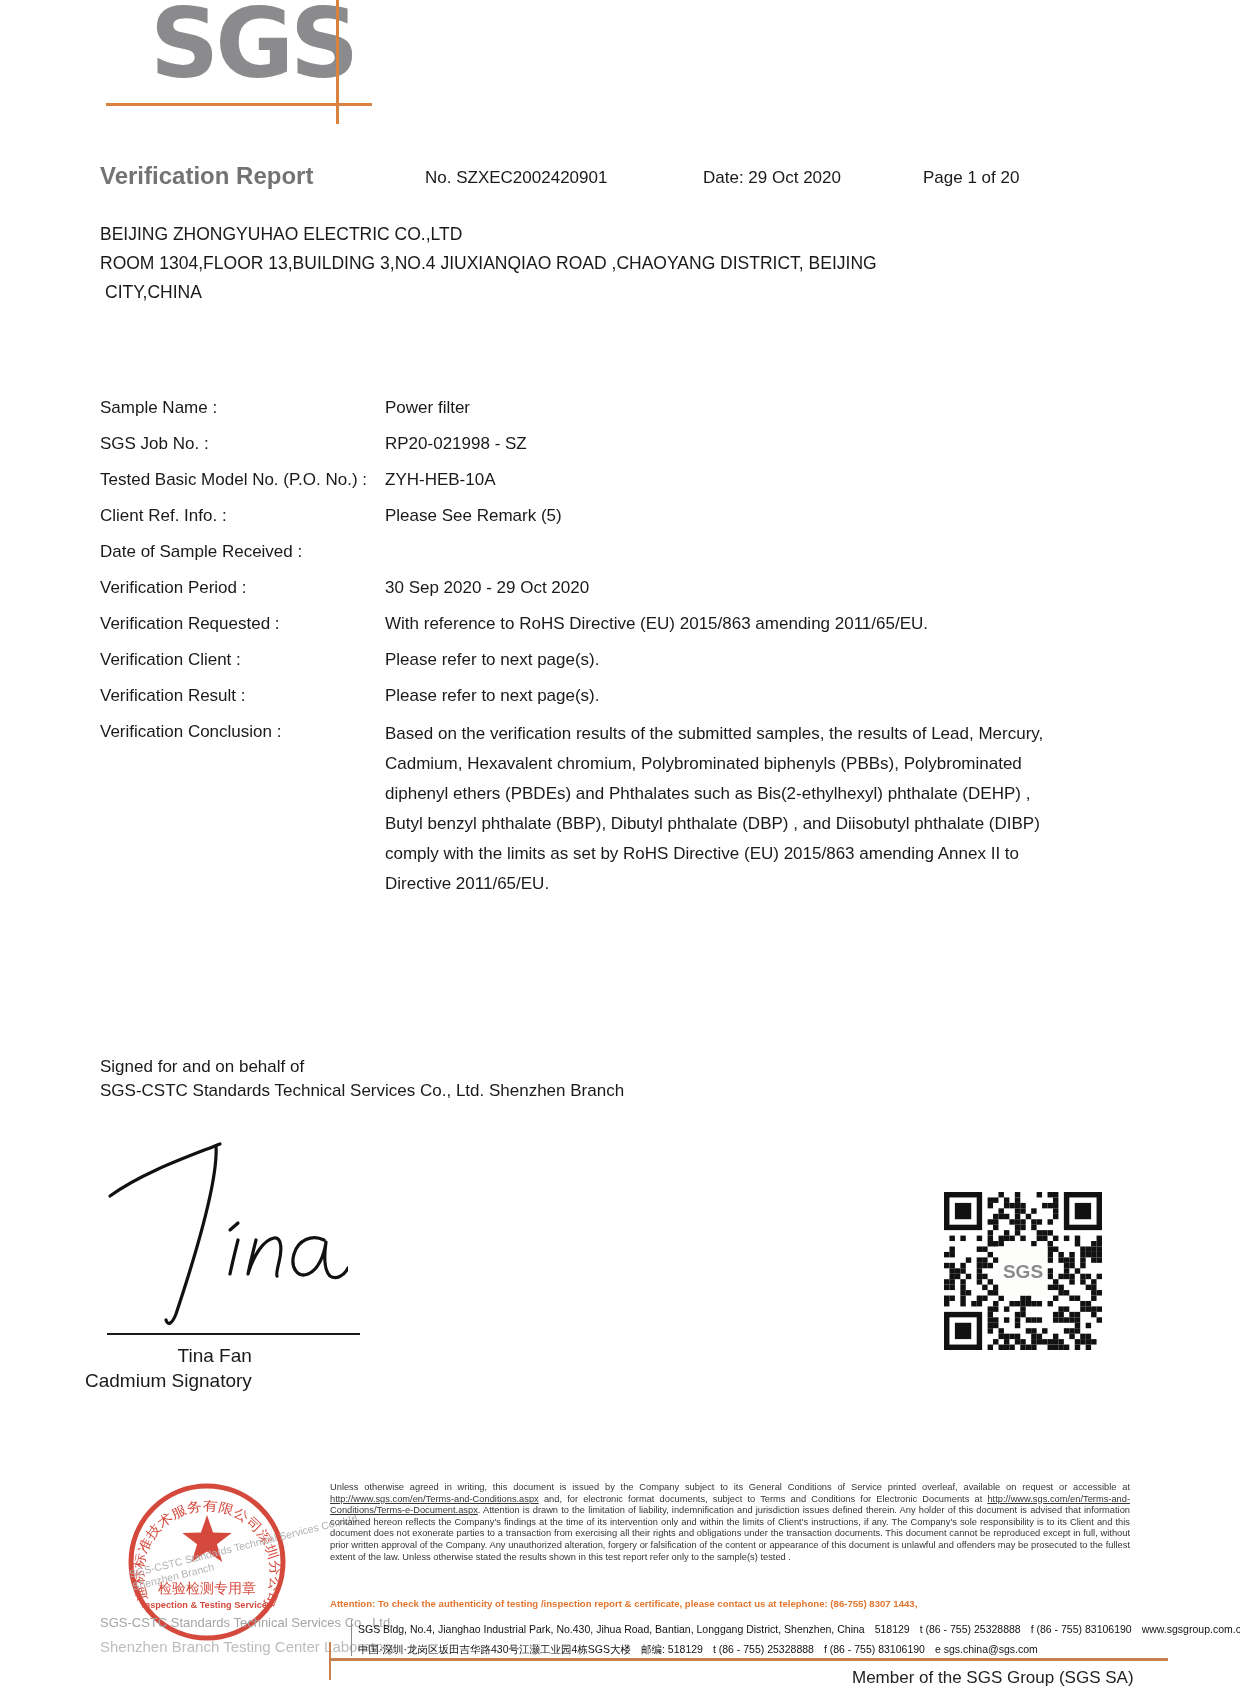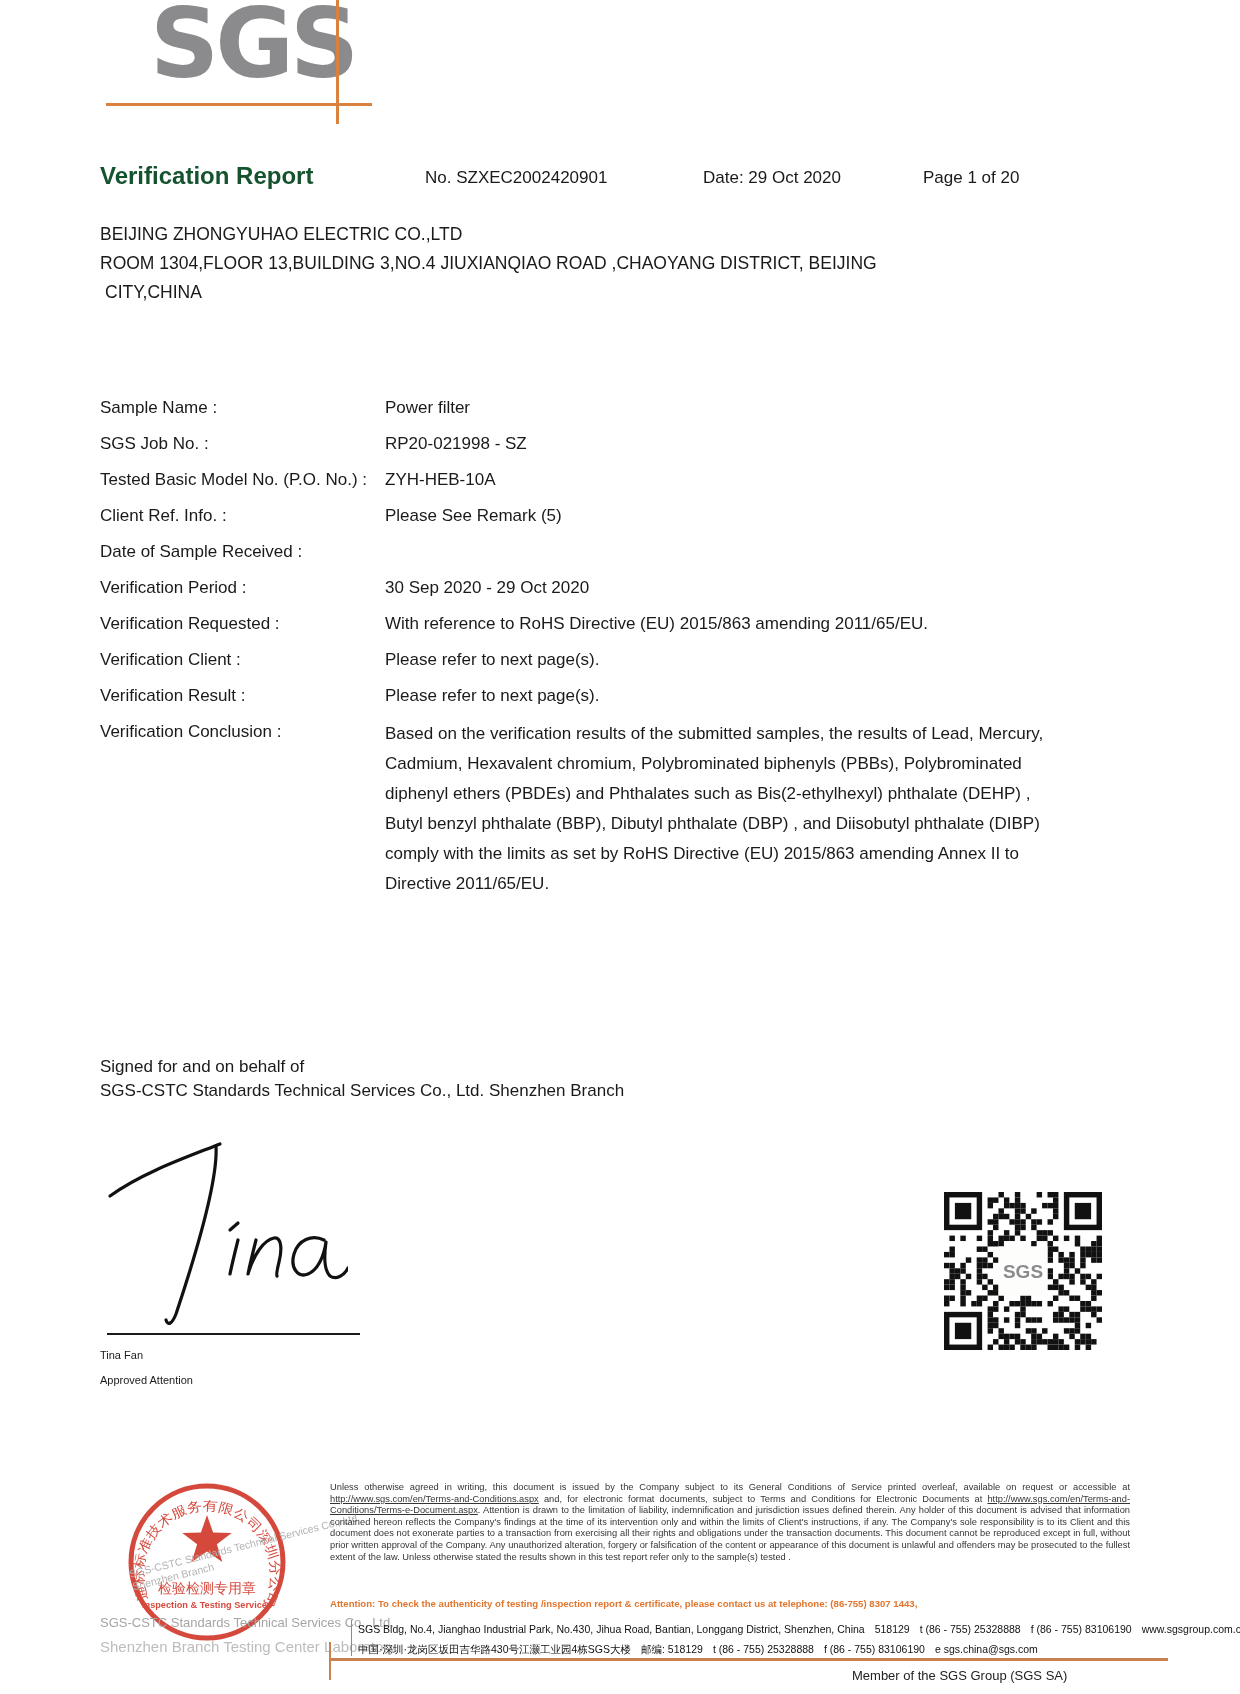--- a/index.html
+++ b/index.html
@@ -10,38 +10,38 @@
   }
   
   .logo-text{
     position:absolute;left:150px;top:-12px;
     font-size:96px;font-weight:700;letter-spacing:-4px;color:#8b8b8e;
     font-family:"DejaVu Sans","Liberation Sans",sans-serif;
   }
   .logo-hline{position:absolute;left:106px;top:103px;width:266px;height:3px;background:#d9823f;}
   .logo-vline{position:absolute;left:336px;top:0;width:3px;height:124px;background:#d9823f;}
   
-  .doc-title{position:absolute;left:100px;top:162px;font-size:24px;font-weight:700;color:#14532d;}
+  .doc-title{position:absolute;left:100px;top:162px;font-size:24px;font-weight:700;color:#737373;}
   .hdr-no{position:absolute;left:425px;top:168px;font-size:17px;}
   .hdr-date{position:absolute;left:703px;top:168px;font-size:17px;}
   .hdr-page{position:absolute;left:923px;top:168px;font-size:17px;}
   
   .client{position:absolute;left:100px;top:220px;width:980px;font-size:17.5px;line-height:29px;}
   .client .addr2{padding-left:5px;}
   
   .fields{position:absolute;left:100px;top:395px;width:1000px;}
   .frow{display:flex;margin-bottom:11px;}
   .flabel{width:285px;flex:0 0 285px;font-size:17px;line-height:25px;}
   .fvalue{width:660px;flex:0 0 660px;font-size:17px;line-height:25px;}
   .frow.tall .fvalue{line-height:30px;}
   
   .signed{position:absolute;left:100px;top:1055px;font-size:17px;line-height:24px;}
   .sig-svg{position:absolute;left:98px;top:1128px;}
   .sig-line{position:absolute;left:107px;top:1333px;width:253px;height:2px;background:#1a1a1a;}
-  .sig-names{position:absolute;left:100px;top:1343px;font-size:11px;line-height:25px;}
+  .sig-names{position:absolute;left:85px;top:1343px;font-size:19px;line-height:25px;text-align:right;}
   
   .qr{position:absolute;left:944px;top:1192px;width:158px;height:158px;}
   
   .stamp{position:absolute;left:122px;top:1477px;width:170px;height:170px;opacity:.92;}
   .stamp-rot{
     position:absolute;left:128px;top:1568px;width:250px;
     font-size:10.5px;color:#b3b3b3;line-height:13px;
     transform:rotate(-14deg);transform-origin:left top;
   }
   .co-gray1{position:absolute;left:100px;top:1615px;font-size:13px;color:#a5a5a5;white-space:nowrap;}
@@ -55,21 +55,21 @@
   .attention{
     position:absolute;left:330px;top:1598px;width:800px;
     font-size:9.6px;line-height:12.5px;font-weight:700;color:#e0762f;
   }
   
   .f-divider{position:absolute;left:351px;top:1620px;width:1px;height:36px;background:#8a8a8a;}
   .f-addr{position:absolute;left:358px;top:1619px;font-size:10.5px;line-height:20px;color:#111;}
   .f-addr .line{display:flex;gap:10px;white-space:nowrap;}
   .f-rule{position:absolute;left:330px;top:1658px;width:838px;height:3px;background:#c9824f;}
   .f-tick{position:absolute;left:329px;top:1642px;width:2px;height:38px;background:#c9824f;}
-  .member{position:absolute;left:852px;top:1668px;font-size:13px;color:#222;}
+  .member{position:absolute;left:852px;top:1668px;font-size:17px;color:#222;}
 </style>
 </head>
 <body>
 
 <div class="page">
 
   <div class="logo-text">SGS</div>
   <div class="logo-hline"></div>
   <div class="logo-vline"></div>
 
@@ -138,21 +138,21 @@
       <path d="M 140,95 L 132,102"></path>
       <path d="M 140,112 C 137,124 134,136 132,146"></path>
       <path d="M 158,112 C 155,124 152,136 150,146 C 156,126 166,112 176,110 C 184,109 184,122 181,134 C 179,142 178,146 179,148"></path>
       <path d="M 226,112 C 214,106 200,112 196,126 C 192,140 200,150 210,146 C 220,142 226,128 228,114 C 226,128 226,142 232,148 C 238,152 246,148 250,140"></path>
     </g>
   </svg>
 
   <div class="sig-line"></div>
   <div class="sig-names">
     <div>Tina Fan</div>
-    <div>Approved Attention</div>
+    <div>Cadmium Signatory</div>
   </div>
 
   <svg class="qr" id="qr-svg" viewBox="0 0 158 158">
       <rect x="54.48" y="0.00" width="5.45" height="5.45" fill="#111"></rect>
       <rect x="70.83" y="0.00" width="5.45" height="5.45" fill="#111"></rect>
       <rect x="92.62" y="0.00" width="5.45" height="5.45" fill="#111"></rect>
       <rect x="103.52" y="0.00" width="5.45" height="5.45" fill="#111"></rect>
       <rect x="108.97" y="0.00" width="5.45" height="5.45" fill="#111"></rect>
       <rect x="43.59" y="5.45" width="5.45" height="5.45" fill="#111"></rect>
       <rect x="49.03" y="5.45" width="5.45" height="5.45" fill="#111"></rect>

